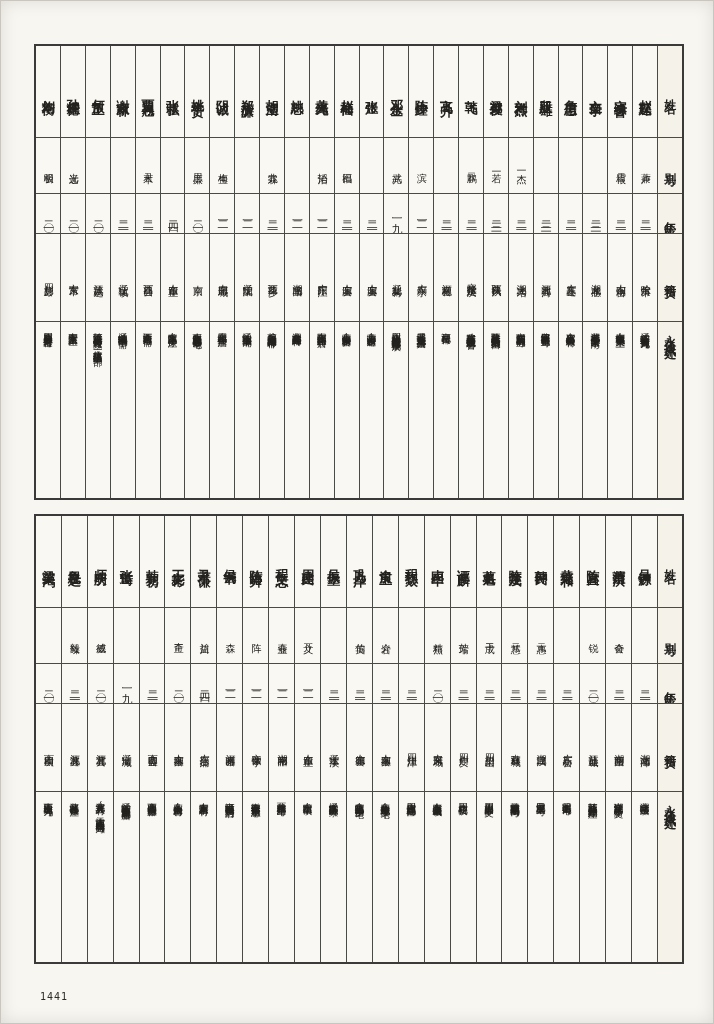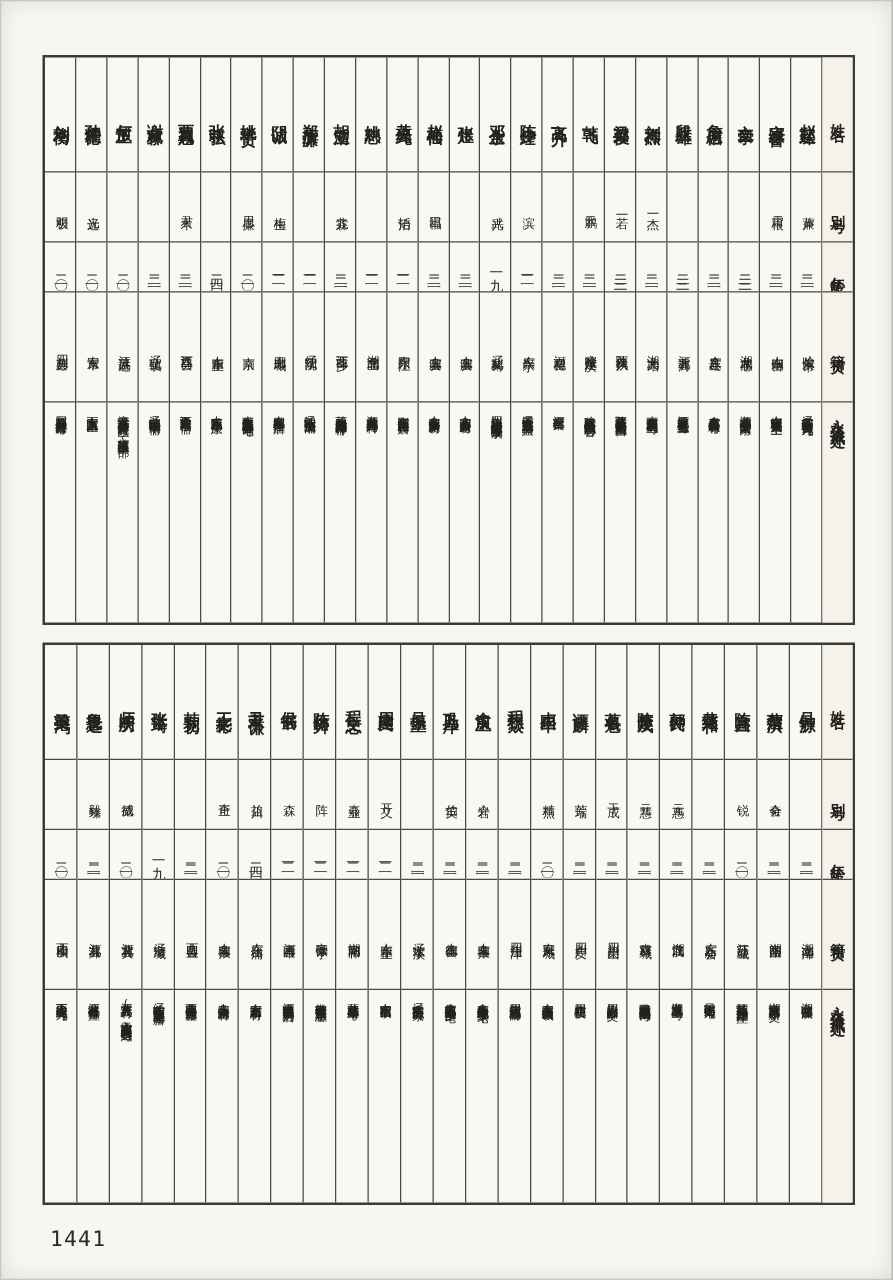--- a/index.html
+++ b/index.html
@@ -30,21 +30,21 @@
   .c-origin { height:88px;  align-items:center; }
   .c-addr   { flex:1 1 auto; align-items:flex-start; }
   .c-name .v   { font-size:13px; letter-spacing:2px; font-weight:bold; }
   .c-alias .v  { font-size:10px; letter-spacing:1px; }
   .c-age .v    { font-size:11px; letter-spacing:2px; }
   .c-origin .v { font-size:10px; letter-spacing:1px; }
   .c-addr .v   { font-size:9.5px; letter-spacing:0.5px; max-height:100%; }
   .hdr .v { font-weight:bold; font-size:12px; letter-spacing:3px; }
   .page-number {
     position:absolute; left:40px; bottom:22px;
-    font-size:17px; color:#2c2b28; letter-spacing:1px;
+    font-size:10px; color:#2c2b28; letter-spacing:1px;
     font-family:"DejaVu Sans Mono", monospace;
   }
 </style>
 </head>
 <body>
 
 <div class="page">
   <div class="content">
     <div class="tbl tbl-top">
         <div class="col hdr">

